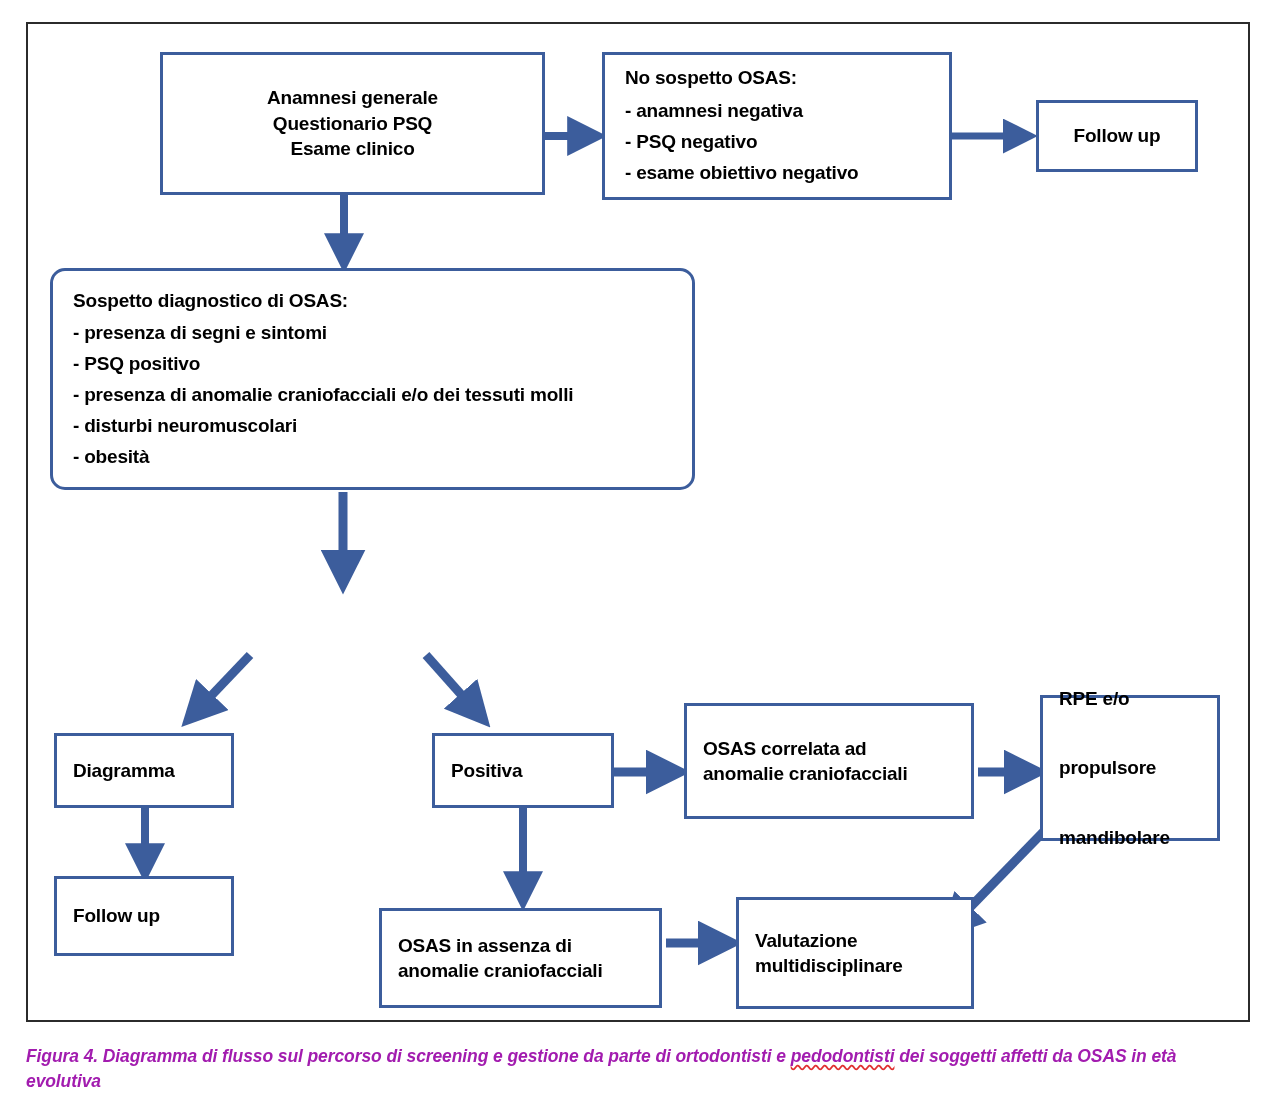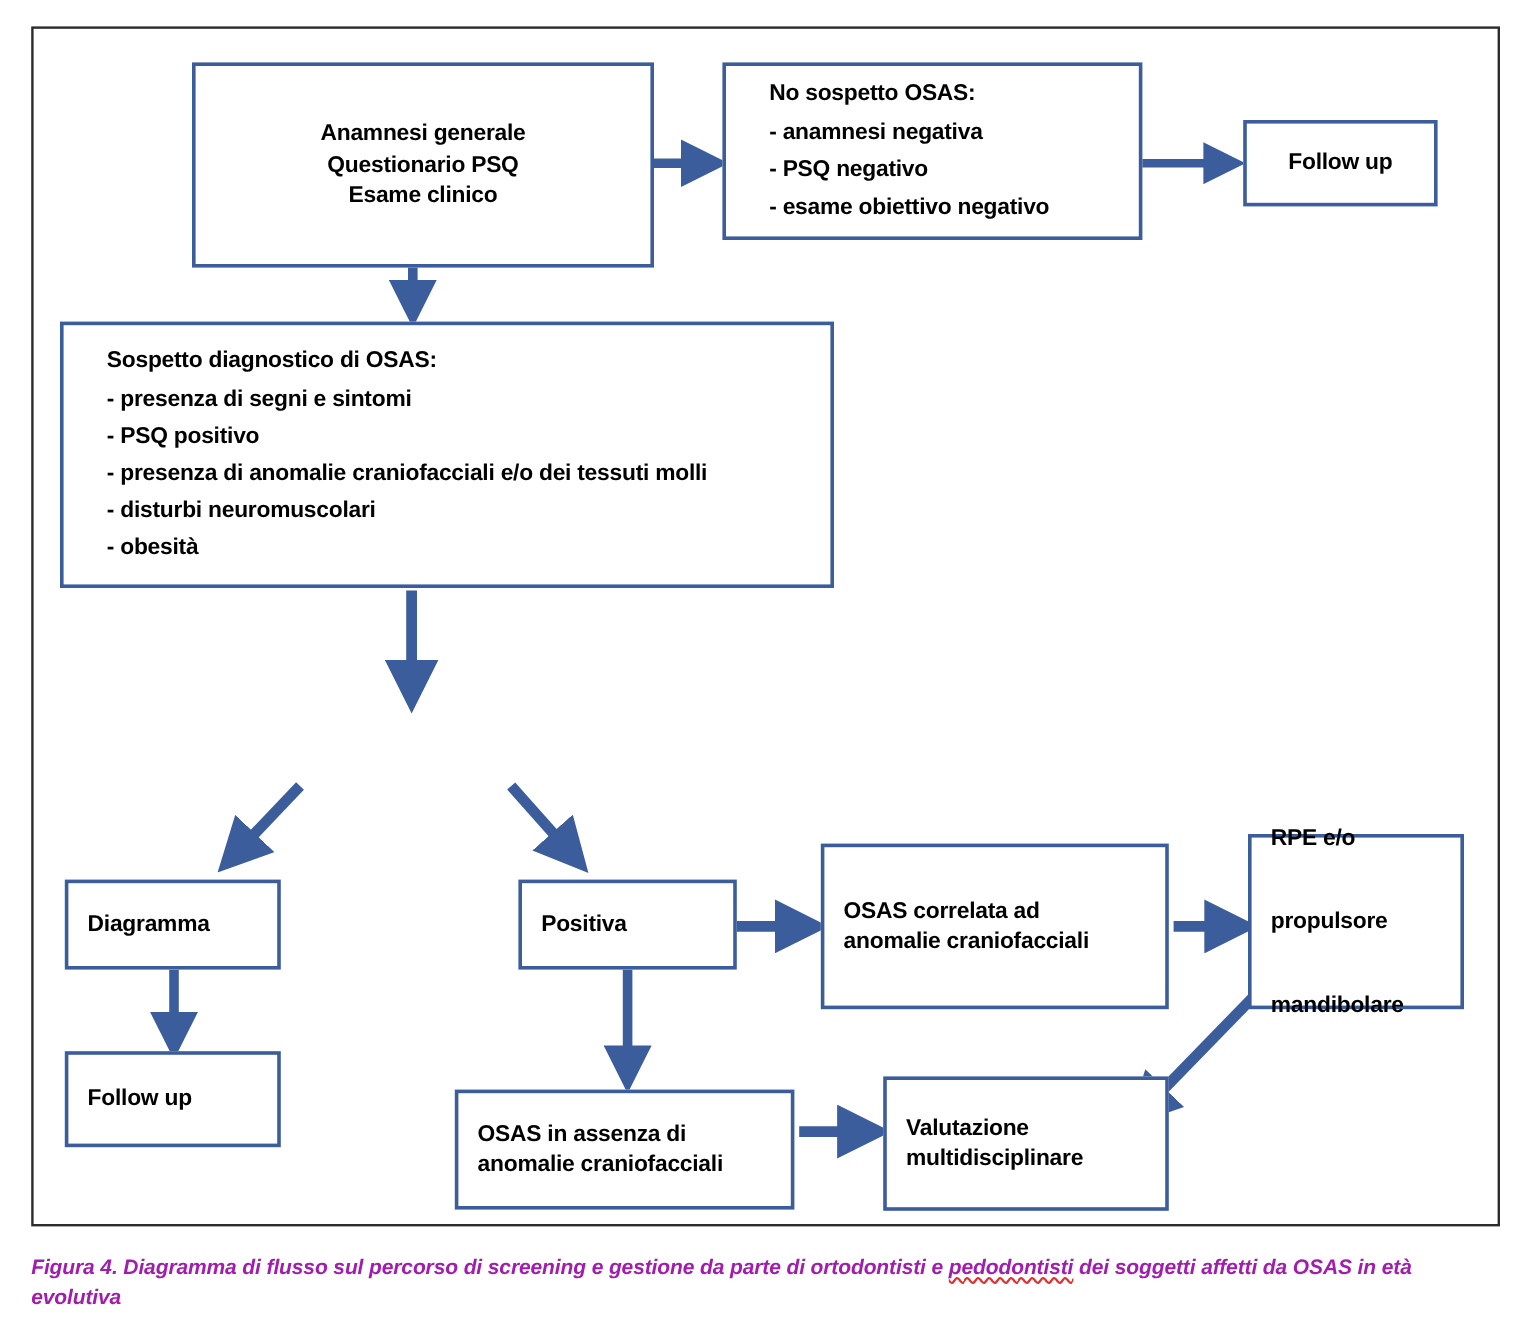--- a/index.html
+++ b/index.html
@@ -50,21 +50,21 @@
     letter-spacing: -0.2px;
   }
   .node.center { text-align: center; align-items: center; }
   .node.left   { text-align: left; align-items: flex-start; padding-left: 16px; }
   .node .line { white-space: pre; }
 
   
   .node.listbox {
     font-size: 19px;
     line-height: 1.62;
-    padding-left: 36px;
+    padding-left: 20px;
     justify-content: center;
   }
   .node.listbox .title { margin-bottom: 2px; }
 
   
   #arrow-layer {
     position: absolute;
     left: 0; top: 0;
     width: 1280px;
     height: 1109px;
@@ -147,38 +147,38 @@
 
     <g>
       <line x1="666" y1="943" x2="730" y2="943" stroke="#3C5D9C" stroke-width="9" marker-end="url(#ah)"></line>
     </g>
 
     <g>
       <line x1="1053" y1="822" x2="948" y2="930" stroke="#3C5D9C" stroke-width="9" marker-end="url(#ah)"></line>
     </g>
   </svg>
 
-  <div class="node center" style="left:160px; top:52px; width:385px; height:171px;">
+  <div class="node center" style="left:160px; top:52px; width:385px; height:143px;">
     <div class="line">Anamnesi generale</div>
     <div class="line">Questionario PSQ</div>
     <div class="line">Esame clinico</div>
   </div>
 
   <div class="node listbox" style="left:602px; top:52px; width:350px; height:148px;">
     <div class="line title">No sospetto OSAS:</div>
     <div class="line">- anamnesi negativa</div>
     <div class="line">- PSQ negativo</div>
     <div class="line">- esame obiettivo negativo</div>
   </div>
 
   <div class="node center" style="left:1036px; top:100px; width:162px; height:72px;">
     <div class="line">Follow up</div>
   </div>
 
-  <div class="node listbox" style="left:50px; top:268px; width:645px; height:222px;">
+  <div class="node listbox" style="left:50px; top:268px; width:645px; height:222px;border-radius:15px;">
     <div class="line title">Sospetto diagnostico di OSAS:</div>
     <div class="line">- presenza di segni e sintomi</div>
     <div class="line">- PSQ positivo</div>
     <div class="line">- presenza di anomalie craniofacciali e/o dei tessuti molli</div>
     <div class="line">- disturbi neuromuscolari</div>
     <div class="line">- obesità</div>
   </div>
 
 
   <div class="node left" style="left:54px; top:733px; width:180px; height:75px;">
@@ -186,21 +186,21 @@
   </div>
 
   <div class="node left" style="left:54px; top:876px; width:180px; height:80px;">
     <div class="line">Follow up</div>
   </div>
 
   <div class="node left" style="left:432px; top:733px; width:182px; height:75px;">
     <div class="line">Positiva</div>
   </div>
 
-  <div class="node left" style="left:684px; top:703px; width:290px; height:138px;text-align:right;">
+  <div class="node left" style="left:684px; top:703px; width:290px; height:116px;text-align:right;">
     <div class="line">OSAS correlata ad</div>
     <div class="line">anomalie craniofacciali</div>
   </div>
 
   <div class="node left" style="left:1040px; top:695px; width:180px; height:146px;gap:44px;">
     <div class="line">RPE e/o</div>
     <div class="line">propulsore</div>
     <div class="line">mandibolare</div>
   </div>
 

